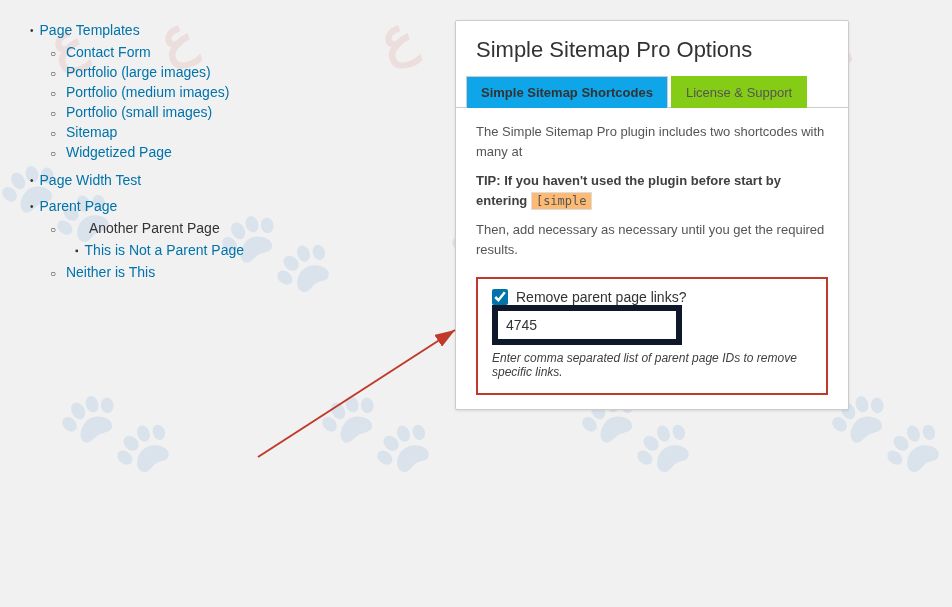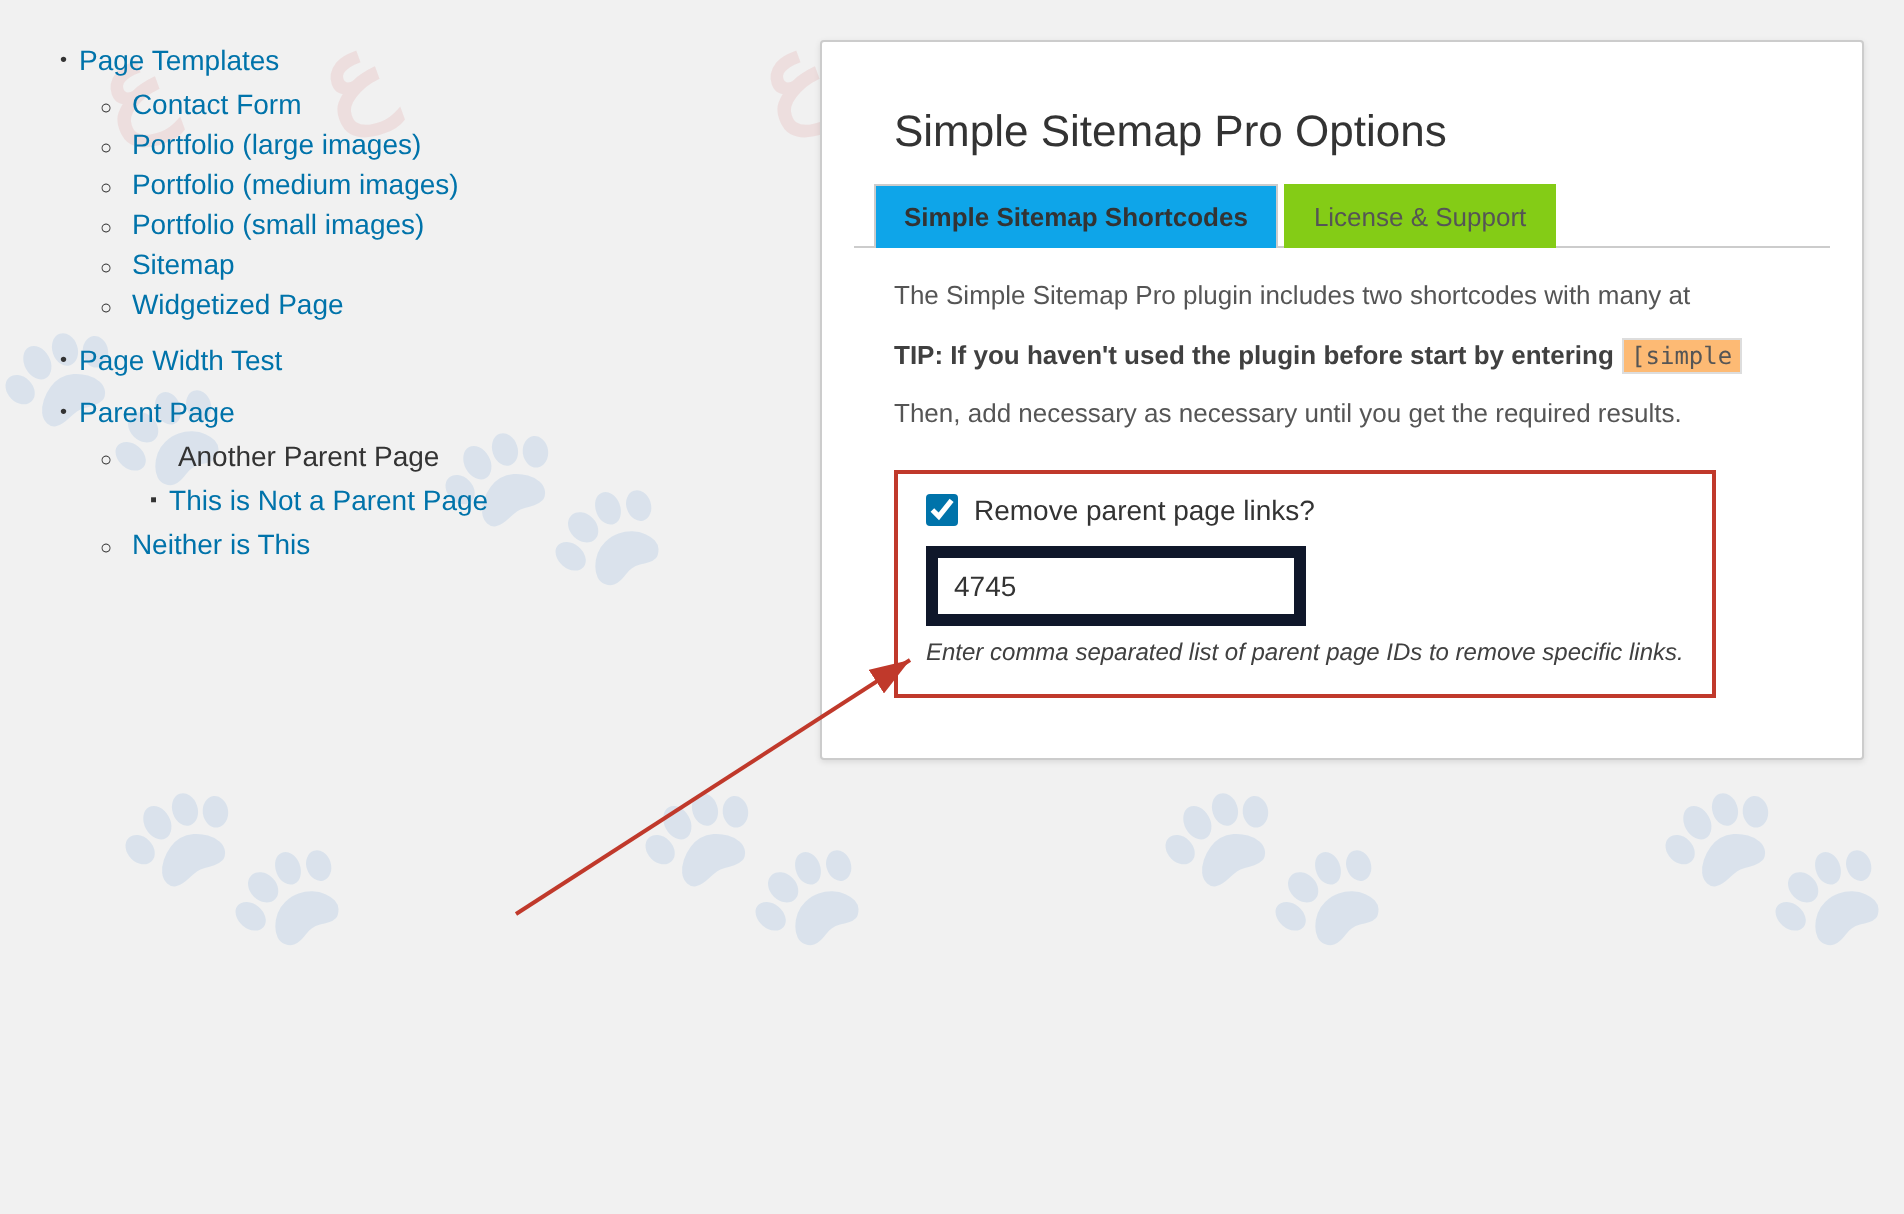--- a/index.html
+++ b/index.html
@@ -119,22 +119,22 @@
 
     .top-level-item {
       margin-bottom: 6px;
     }
 
     
     .options-box {
       background: #fff;
       border: 1px solid #ccc;
       border-radius: 2px;
-      width: 522px;
-      padding: 16px;
+      width: 394px;
+      padding: 0;
       box-shadow: 0 1px 3px rgba(0,0,0,0.1);
     }
 
     .options-title {
       font-size: 22px;
       font-weight: 400;
       color: #333;
       padding: 16px 20px 12px;
       border-bottom: none;
     }
@@ -195,21 +195,20 @@
     .checkbox-section {
       border: 2px solid #c0392b;
       padding: 10px 14px 14px;
       display: inline-block;
       margin-top: 8px;
     }
 
     .checkbox-row {
       display: flex;
       align-items: flex-end;
-      margin-bottom: 10px;
     }
 
     .checkbox-row input[type="checkbox"] {
       margin-right: 8px;
       width: 16px;
       height: 16px;
       accent-color: #0073aa;
     }
 
     .checkbox-label {

